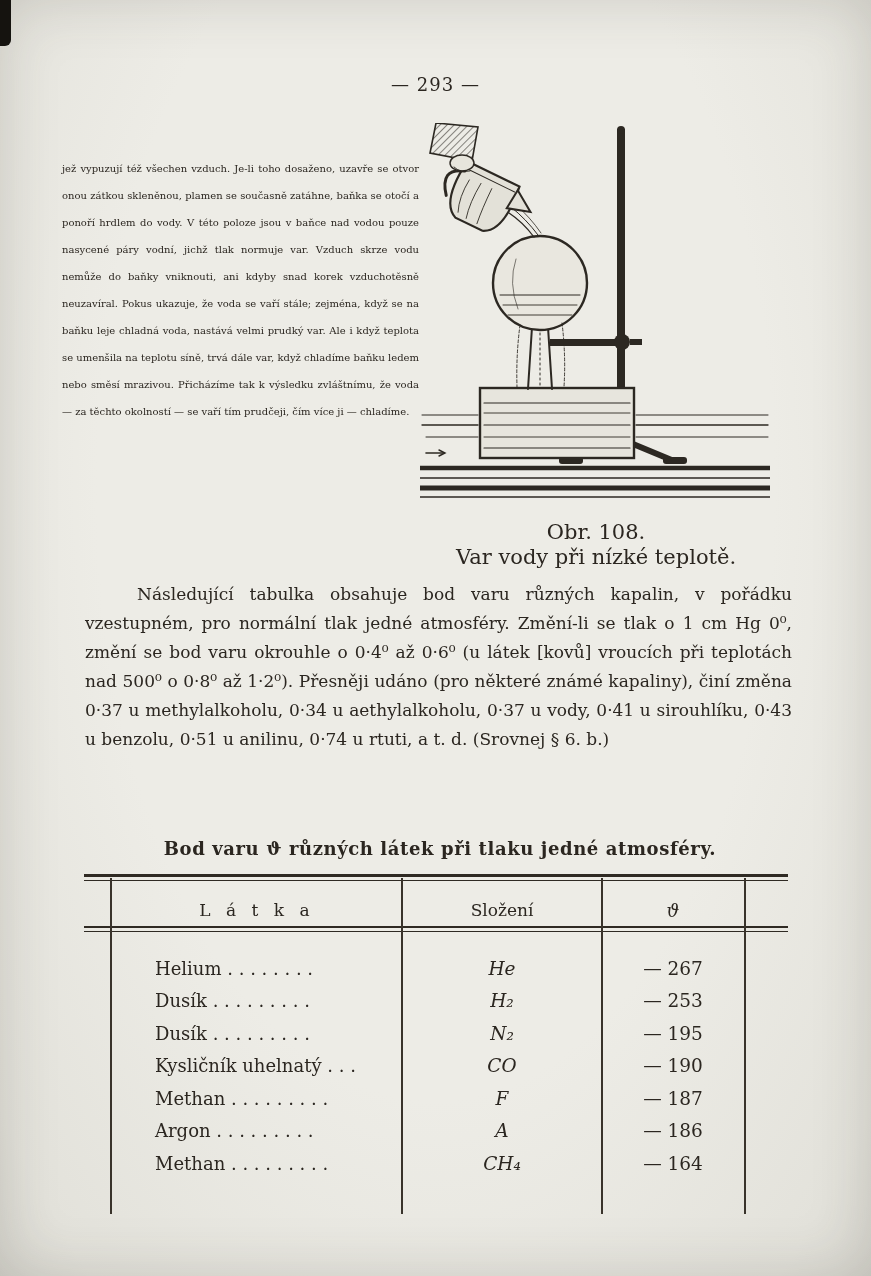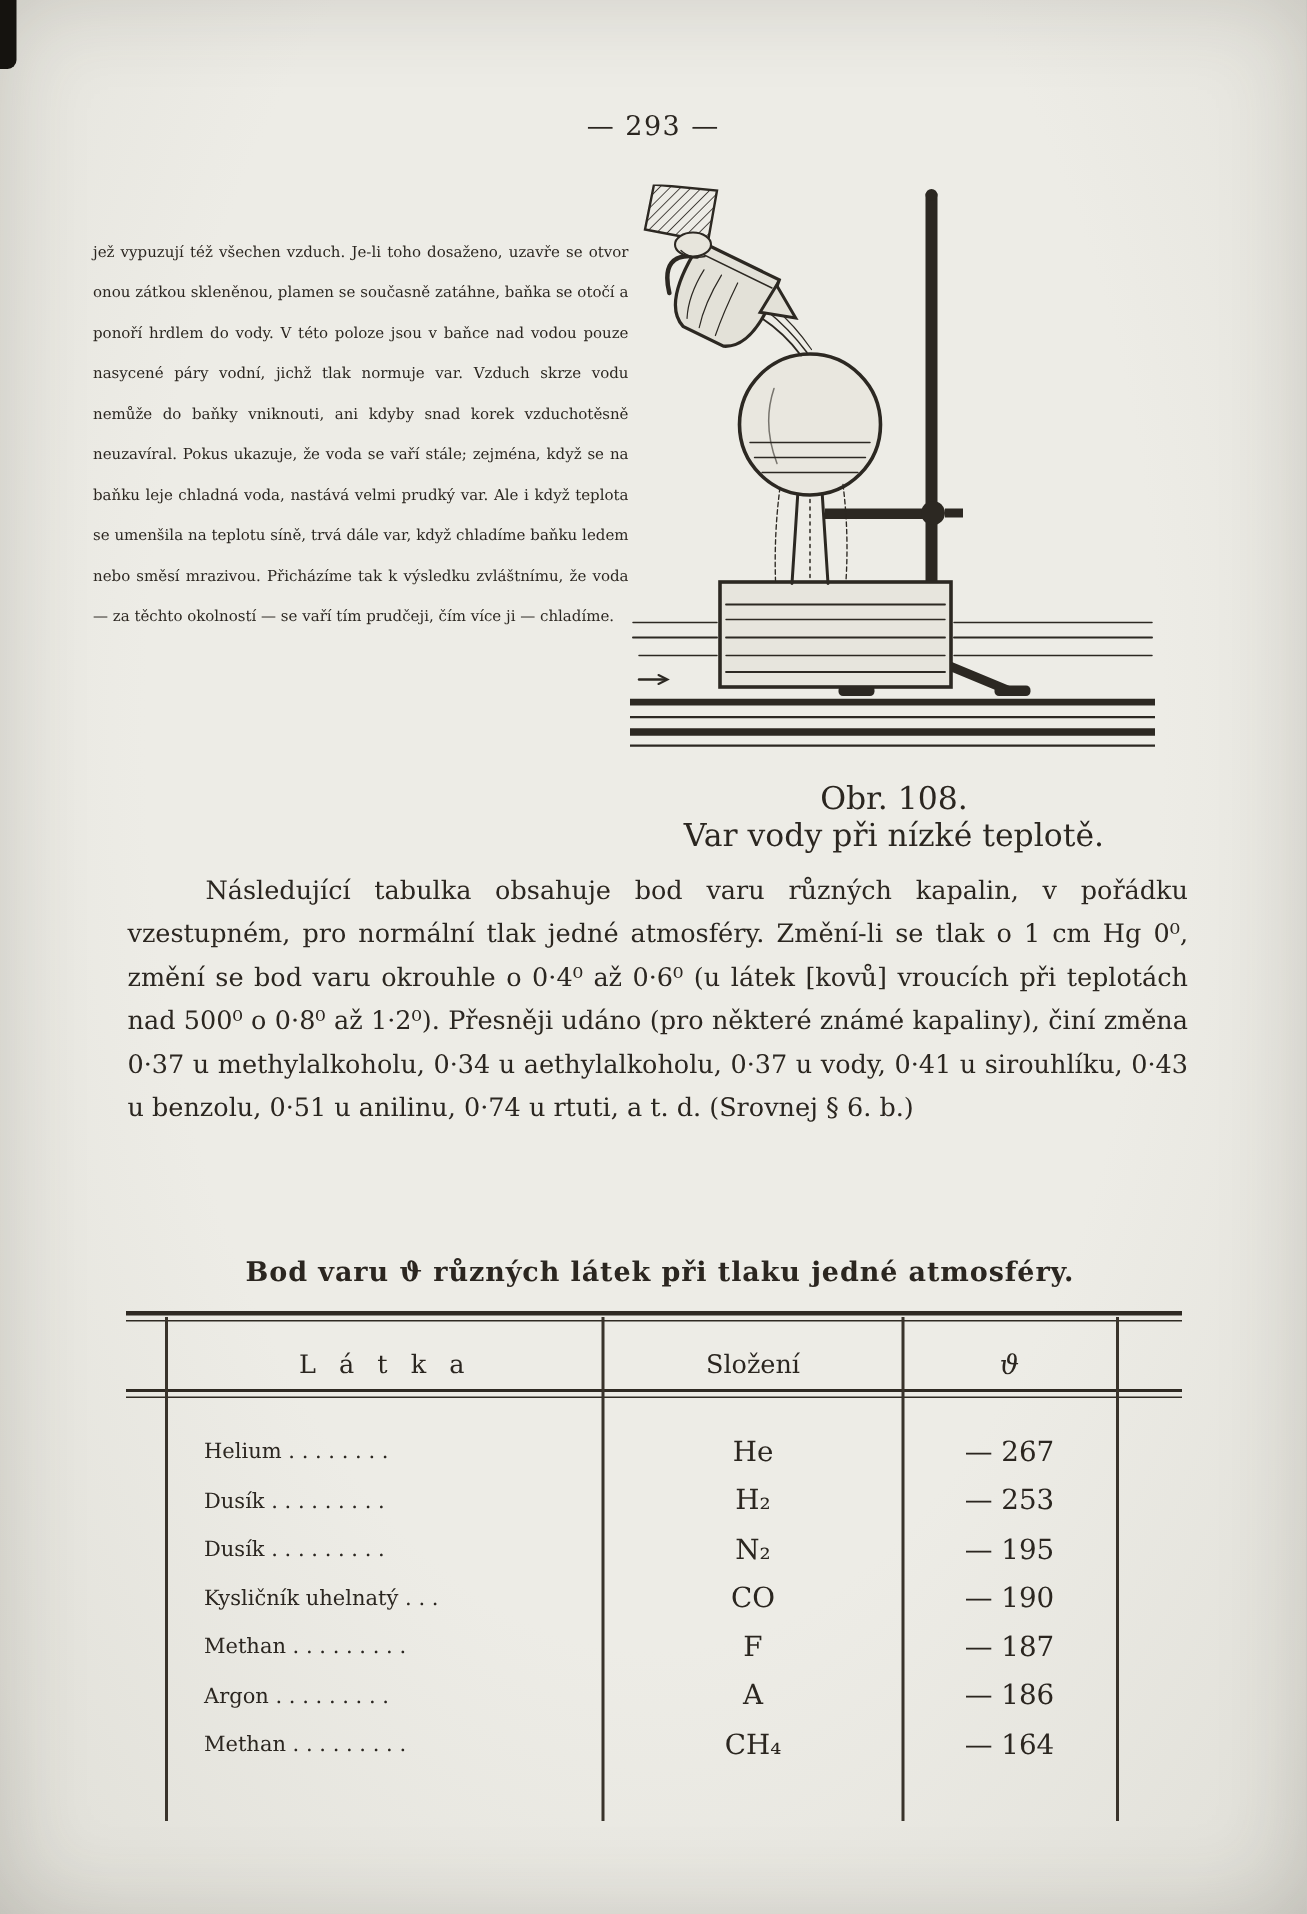--- a/index.html
+++ b/index.html
@@ -41,22 +41,22 @@
   .vline-1{left:289px;}
   .vline-2{left:489px;}
   .thead-row{position:absolute;top:0;left:0;right:0;height:64px;display:flex;align-items:center;}
   .th{text-align:center;font-size:17px;}
   .th-substance{width:290px;letter-spacing:5px;}
   .th-composition{width:200px;}
   .th-theta{width:142px;font-style:italic;font-size:18px;}
   .tbody{position:absolute;top:74px;left:0;right:0;}
   .trow{display:flex;height:32.5px;align-items:center;}
   .tcell{overflow:hidden;white-space:nowrap;}
-  .c1{width:290px;padding-left:24px;box-sizing:border-box;font-size:14px;}
-  .c2{width:200px;text-align:center;font-size:18.5px;}
+  .c1{width:290px;padding-left:43px;box-sizing:border-box;font-size:18px;}
+  .c2{width:200px;text-align:center;font-style:italic;font-size:18.5px;}
   .c3{width:142px;text-align:center;font-size:18.5px;}
 </style>
 </head>
 <body>
 
 <div class="page">
 
   <div class="corner-mark"></div>
 
   <div class="page-number">— 293 —</div>

